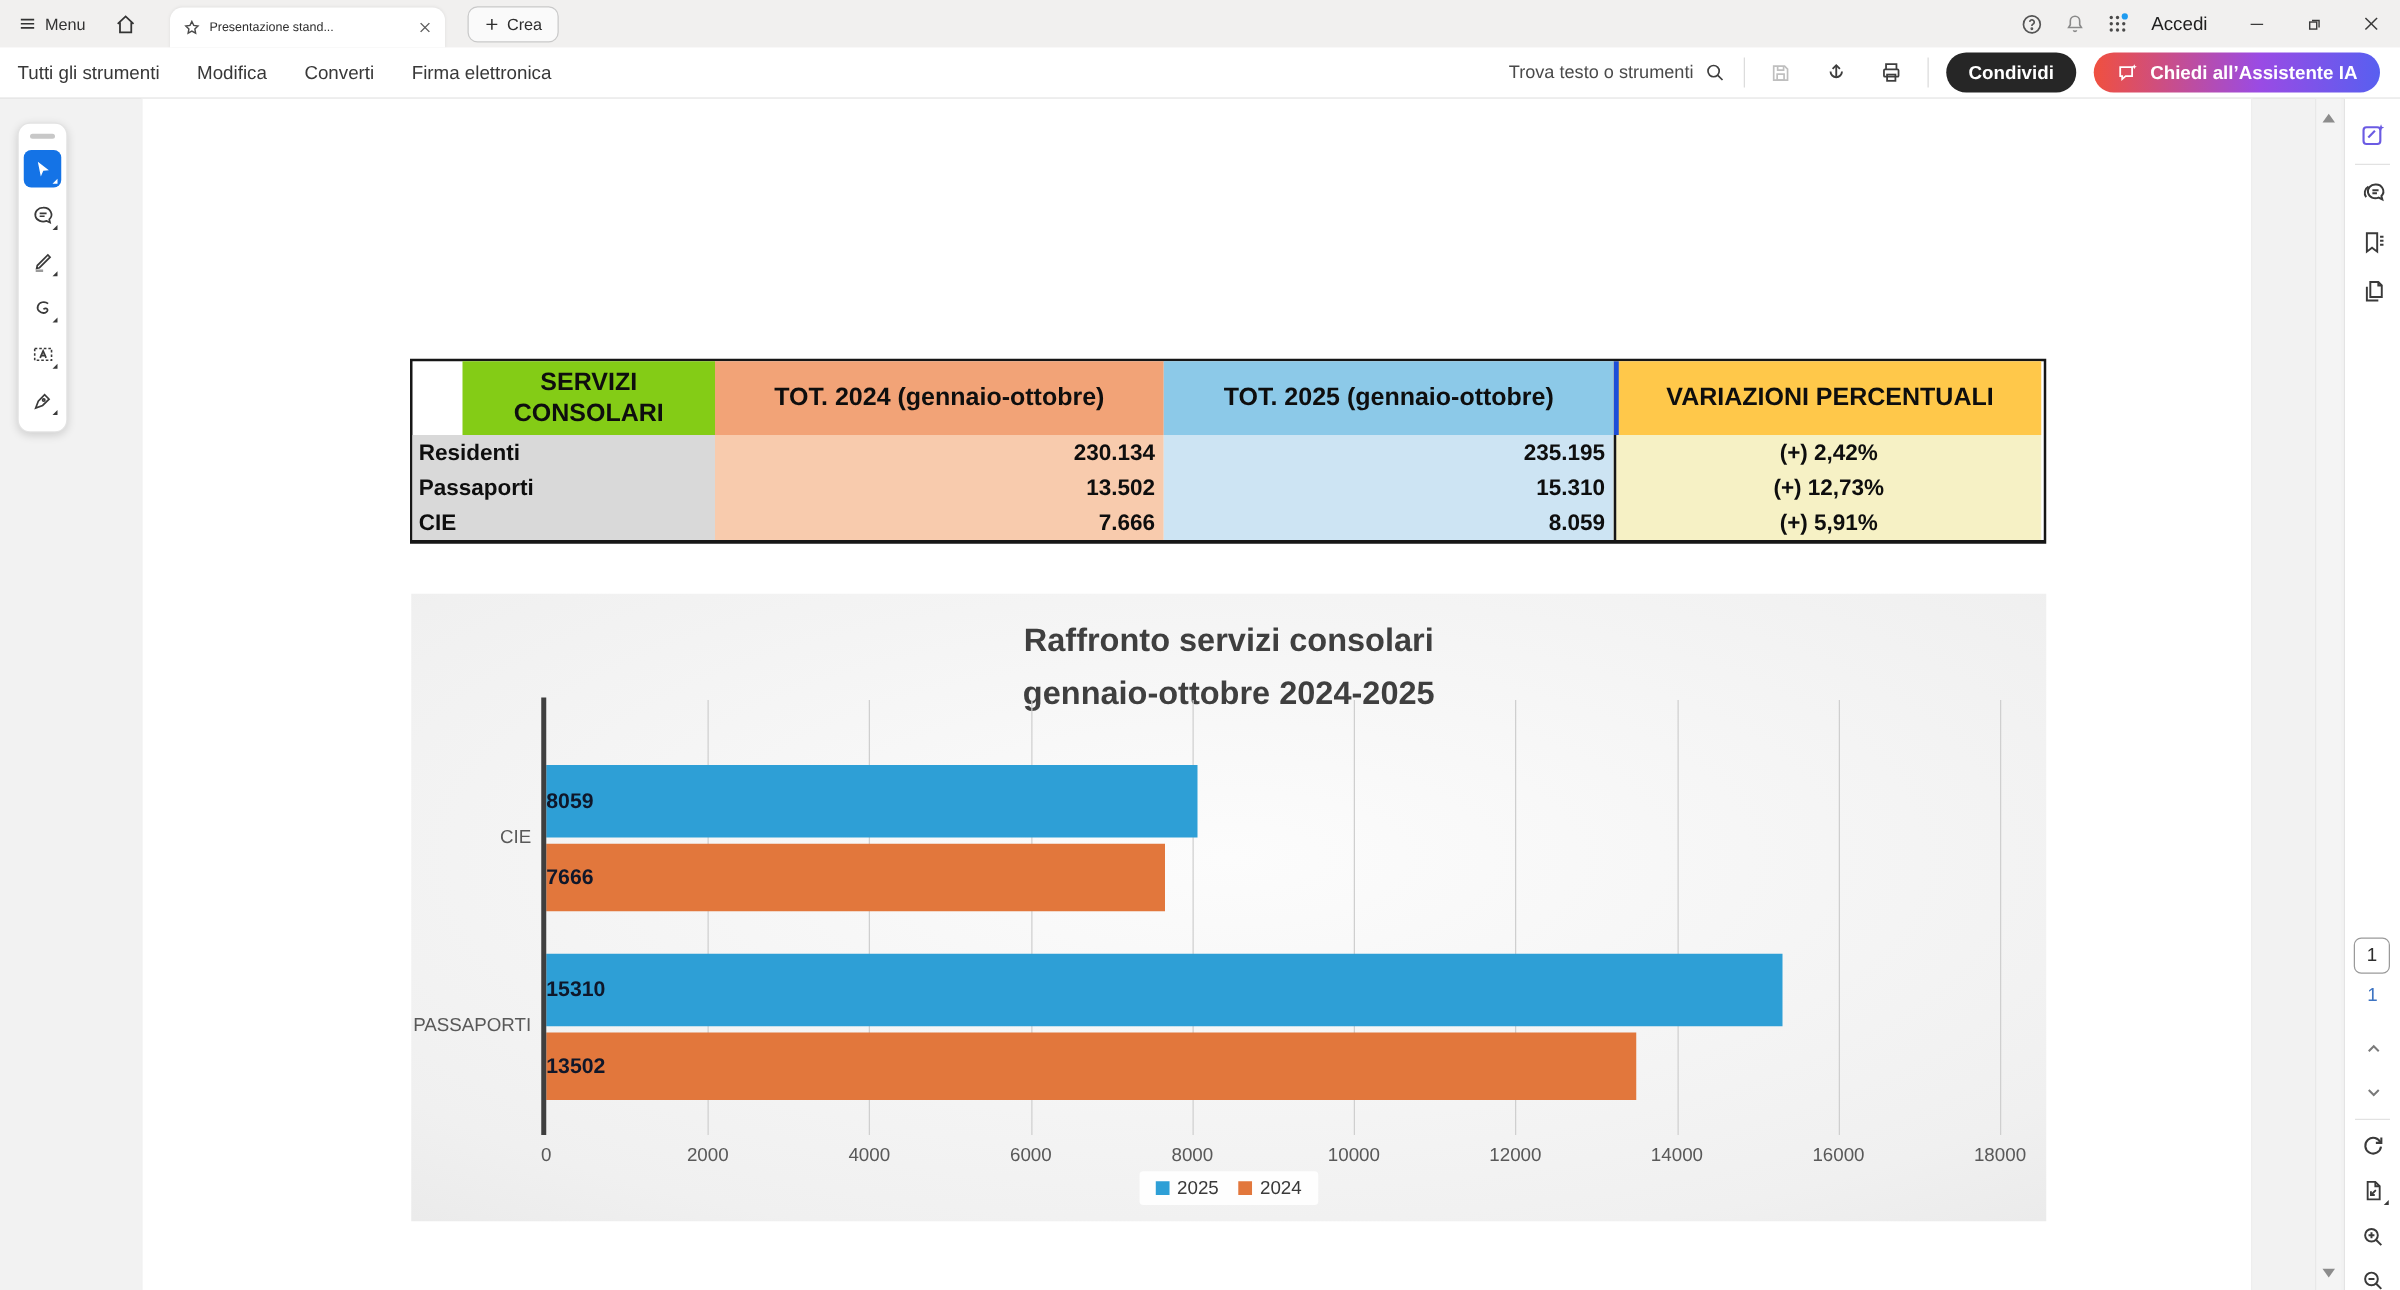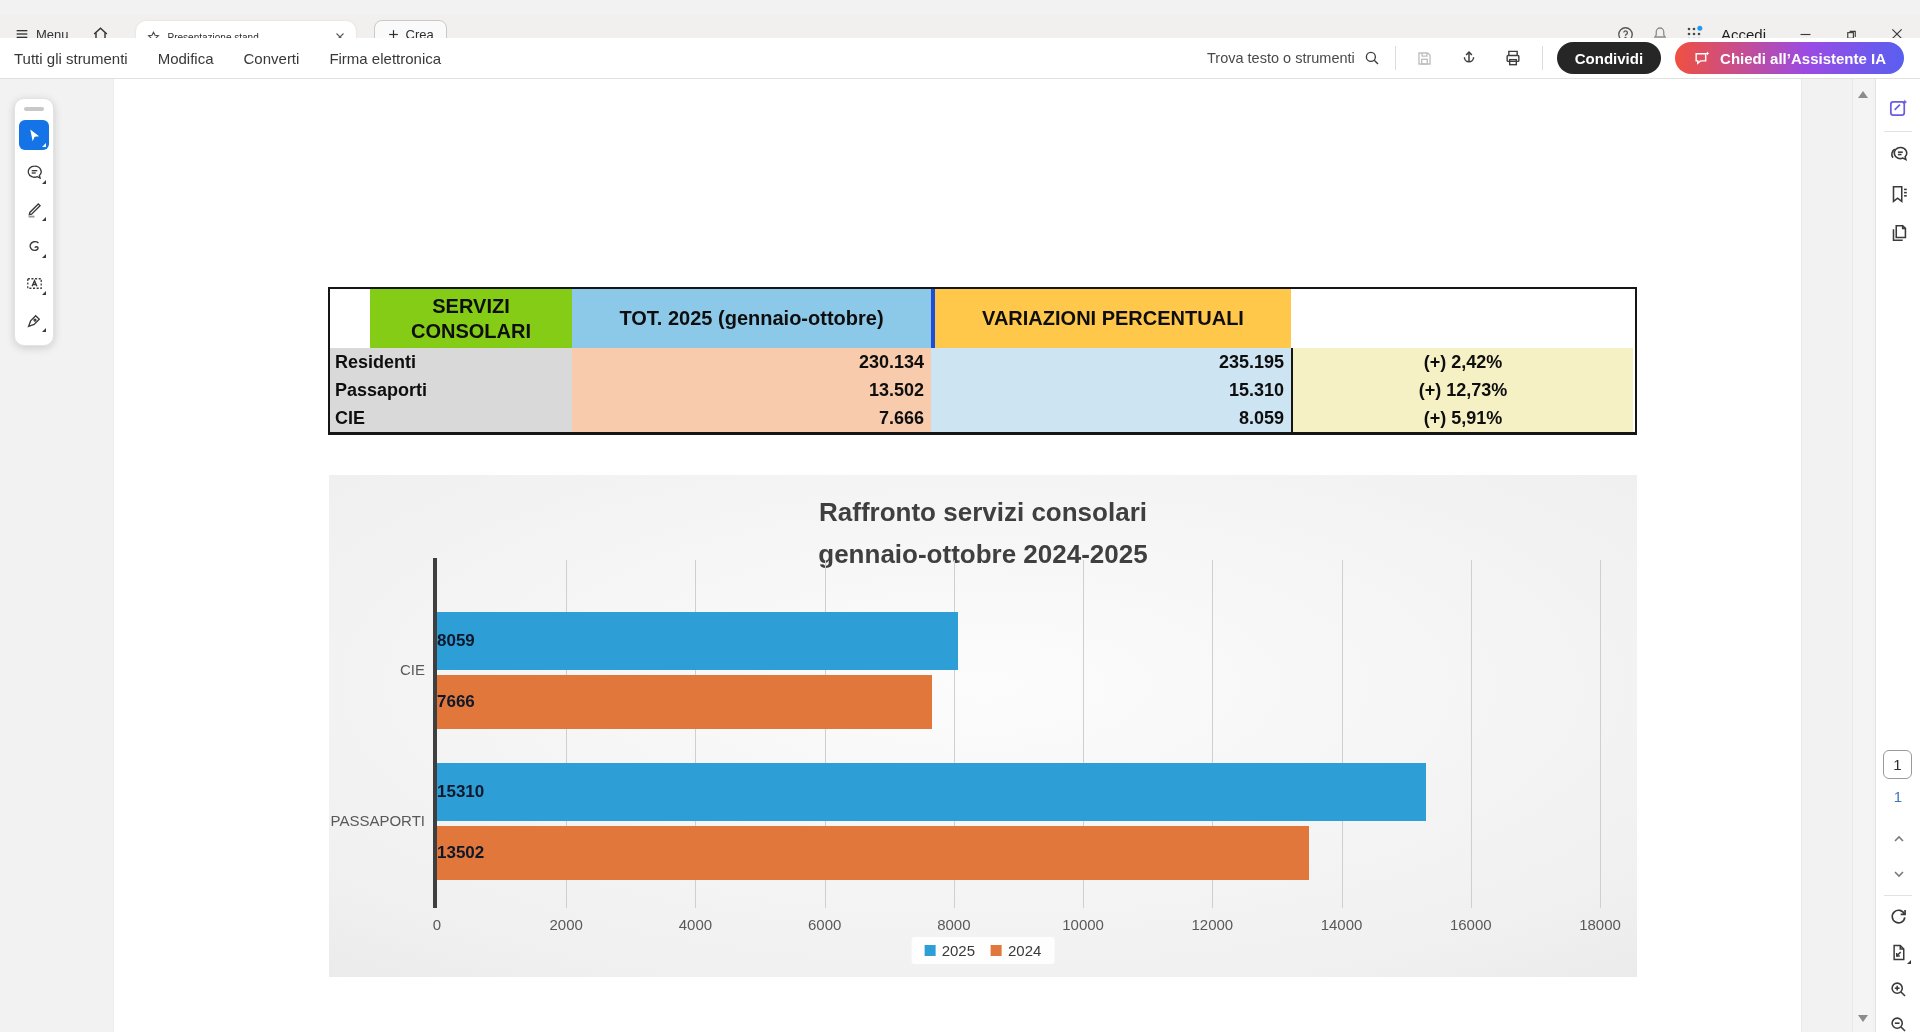--- a/index.html
+++ b/index.html
@@ -1,20 +1,20 @@
 <!DOCTYPE html>
 <html><head>
 <meta charset="utf-8">
 <style>
   html,body{margin:0;padding:0;}
   body{width:1920px;height:1032px;overflow:hidden;font-family:"Liberation Sans",sans-serif;}
   .app{position:relative;width:1920px;height:1032px;background:#F2F2F2;overflow:hidden;}
 
   
-  .titlebar{position:absolute;top:0;left:0;width:1920px;height:38px;background:#F1F0EF;display:flex;align-items:center;margin-top:15px;}
+  .titlebar{position:absolute;top:0;left:0;width:1920px;height:38px;background:#F1F0EF;display:flex;align-items:center;}
   .tb-left{display:flex;align-items:center;height:100%;}
   .menu-btn{display:flex;align-items:center;gap:6px;padding:0 10px 0 14px;font-size:13px;color:#333;cursor:pointer;}
   .home-btn{padding:0 12px;display:flex;align-items:center;color:#333;cursor:pointer;}
   .tab{position:relative;margin-left:14px;width:200px;height:32px;align-self:flex-end;background:#FFFFFF;border-radius:10px 10px 0 0;display:flex;align-items:center;gap:7px;padding:0 10px;box-shadow:0 0 3px rgba(0,0,0,.08);}
   .tab-title{font-size:10px;color:#2E2E2E;white-space:nowrap;overflow:hidden;flex:1;}
   .tab-close{color:#5A5A5A;display:flex;align-items:center;cursor:pointer;}
   .crea-btn{margin-left:18px;height:27px;padding:0 12px;border:1px solid #C9C9C9;border-radius:8px;background:#FAFAFA;display:flex;align-items:center;gap:6px;font-size:13px;color:#2E2E2E;cursor:pointer;}
   .tb-right{margin-left:auto;display:flex;align-items:center;height:100%;}
   .tb-icon{width:34px;height:38px;display:flex;align-items:center;justify-content:center;color:#555;cursor:pointer;}
   .accedi{font-size:15px;color:#1F1F1F;padding:0 16px 0 10px;cursor:pointer;}
@@ -225,20 +225,21 @@
     </div>
   </div>
 
   <div class="page">
 
     <div class="ctable">
       <div class="trow">
         <div class="th c1h">
             <span class="wrap">SERVIZI CONSOLARI</span>
           </div>
+        <div class="th c2h">TOT. 2024 (gennaio-ottobre)</div>
         <div class="th c3h">TOT. 2025 (gennaio-ottobre)</div>
         <div class="th c4h">VARIAZIONI PERCENTUALI</div>
       </div>
       <div class="trow">
         <div class="td c1">Residenti</div>
         <div class="td c2">230.134</div>
         <div class="td c3">235.195</div>
         <div class="td c4">(+) 2,42%</div>
       </div>
       <div class="trow">

